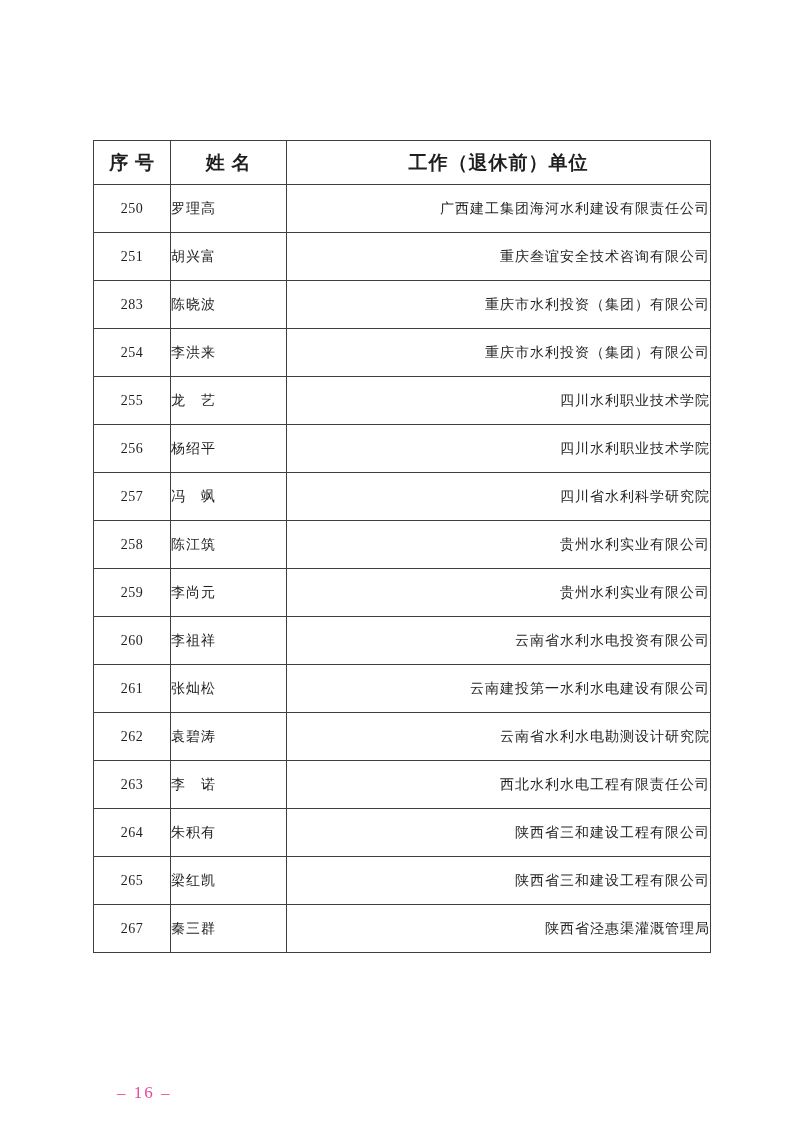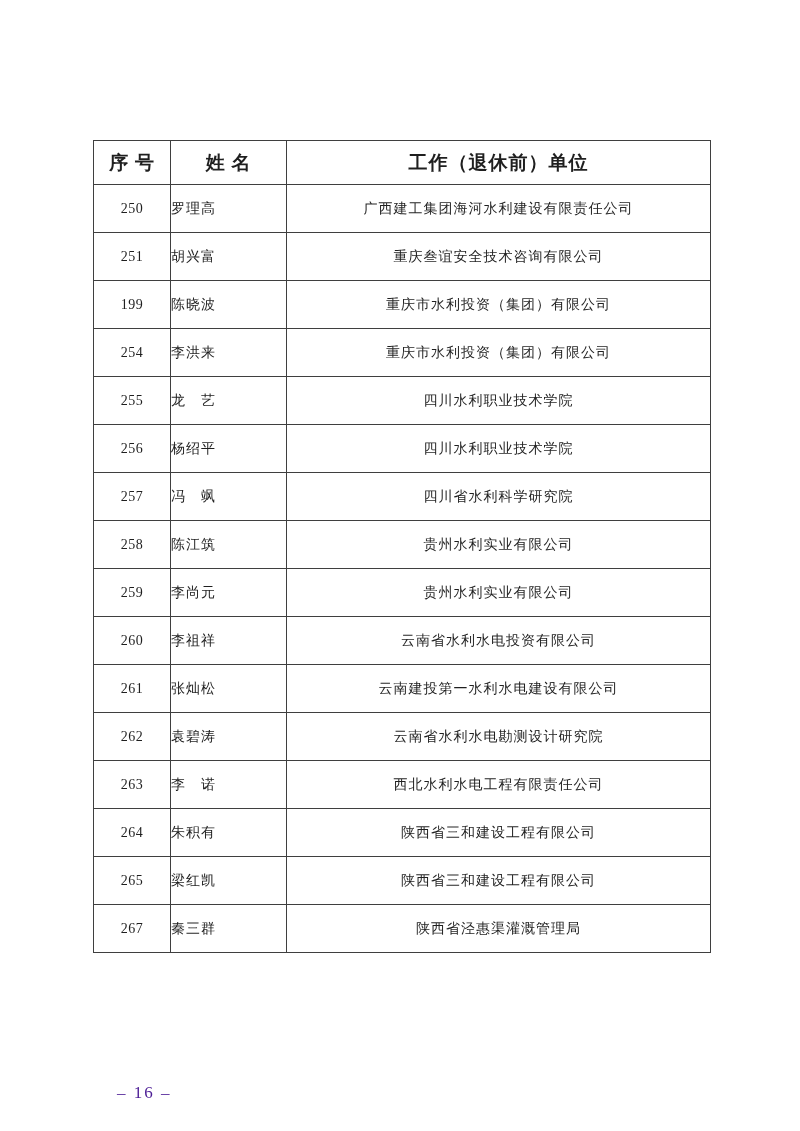--- a/index.html
+++ b/index.html
@@ -50,31 +50,31 @@
   td.cell-no {
     text-align: center;
     font-size: 18px;
     letter-spacing: 0.5px;
   }
   td.cell-name {
     text-align: left;
     letter-spacing: 1px;
   }
   td.cell-unit {
-    text-align: center;
+    text-align: right;
     padding-left: 10px;
     letter-spacing: 1px;
   }
   .page-footer {
     position: absolute;
     left: 117px;
     top: 1041px;
     font-size: 17px;
     letter-spacing: 2px;
-    color: #4c1d95;
+    color: #ec4899;
   }
 </style>
 </head>
 <body>
 
 <div class="page">
 
   <table class="roster">
     <colgroup>
       <col class="c-no">
@@ -96,21 +96,21 @@
     </tr>
 
     <tr>
       <td class="cell-no">251</td>
       <td class="cell-name">胡兴富</td>
       <td class="cell-unit">重庆叁谊安全技术咨询有限公司</td>
     </tr>
 
 
     <tr>
-      <td class="cell-no">199</td>
+      <td class="cell-no">283</td>
       <td class="cell-name">陈晓波</td>
       <td class="cell-unit">重庆市水利投资（集团）有限公司</td>
     </tr>
 
     <tr>
       <td class="cell-no">254</td>
       <td class="cell-name">李洪来</td>
       <td class="cell-unit">重庆市水利投资（集团）有限公司</td>
     </tr>
 

